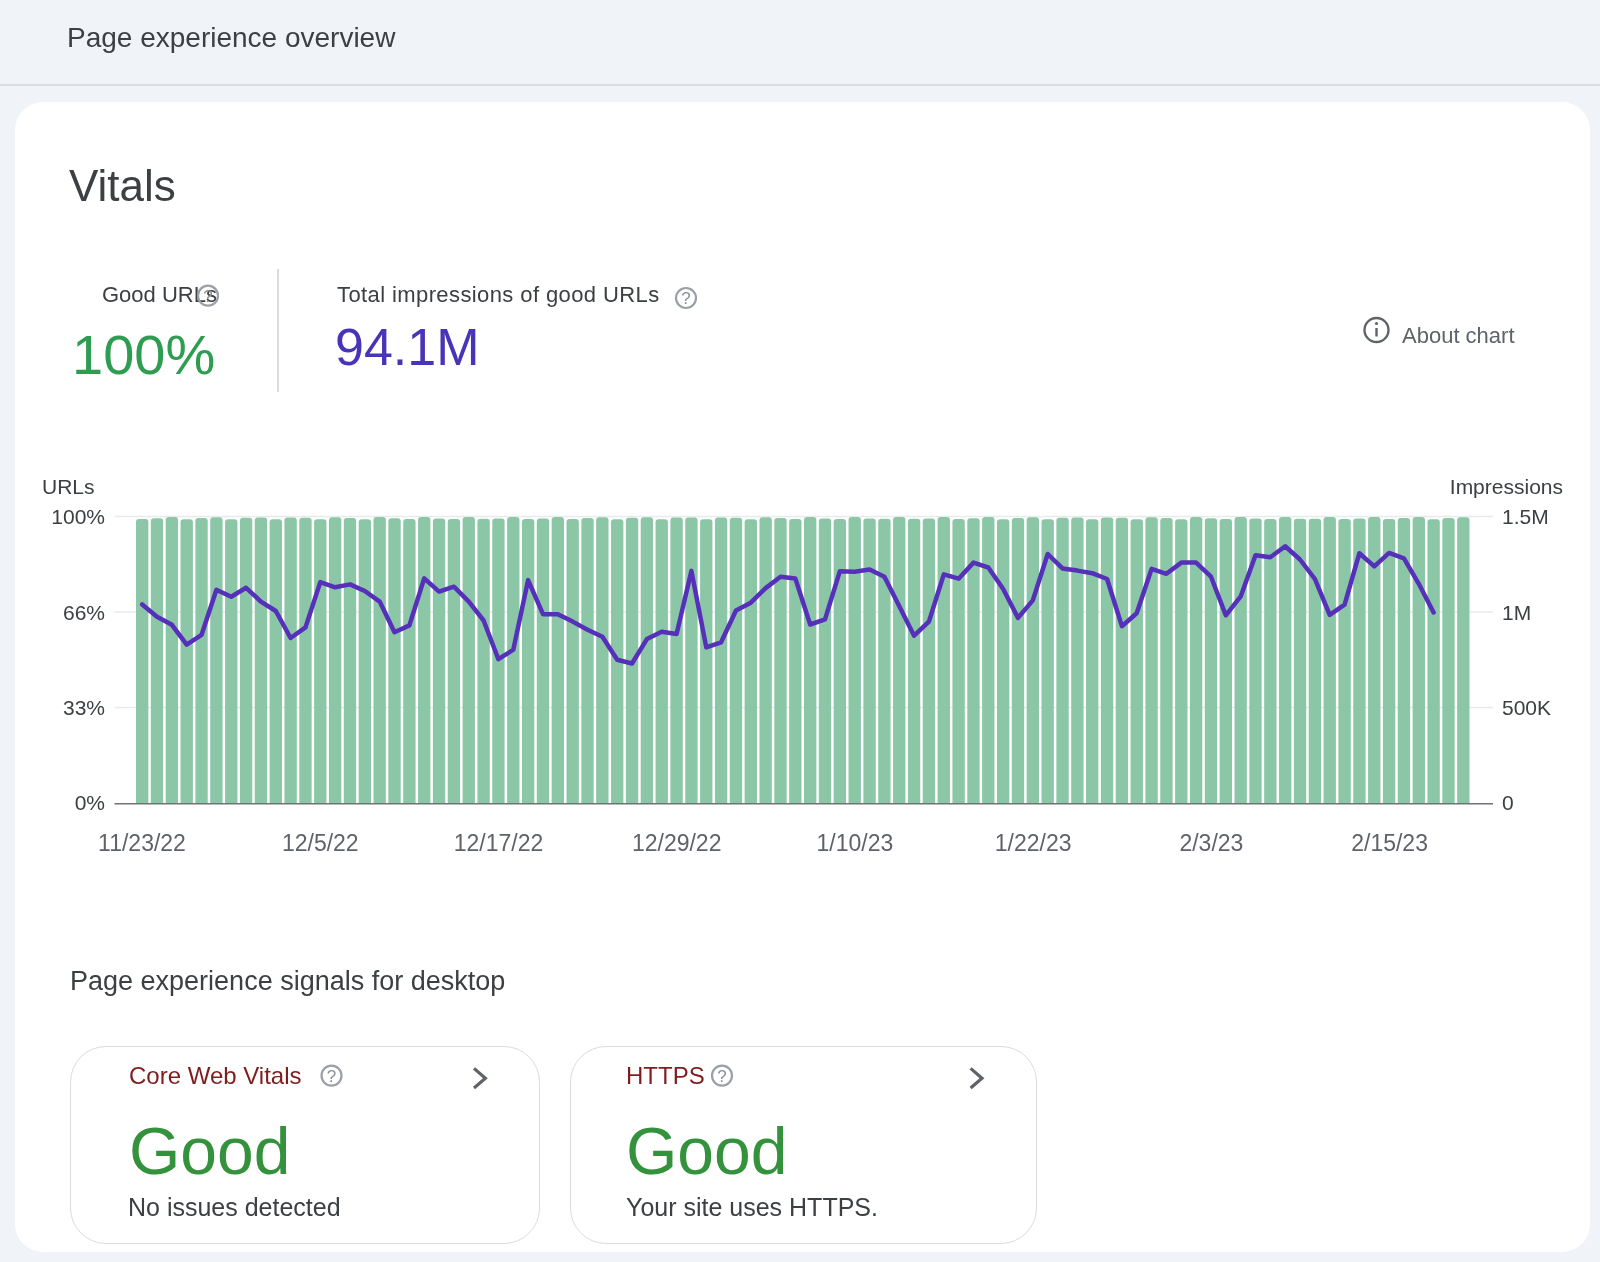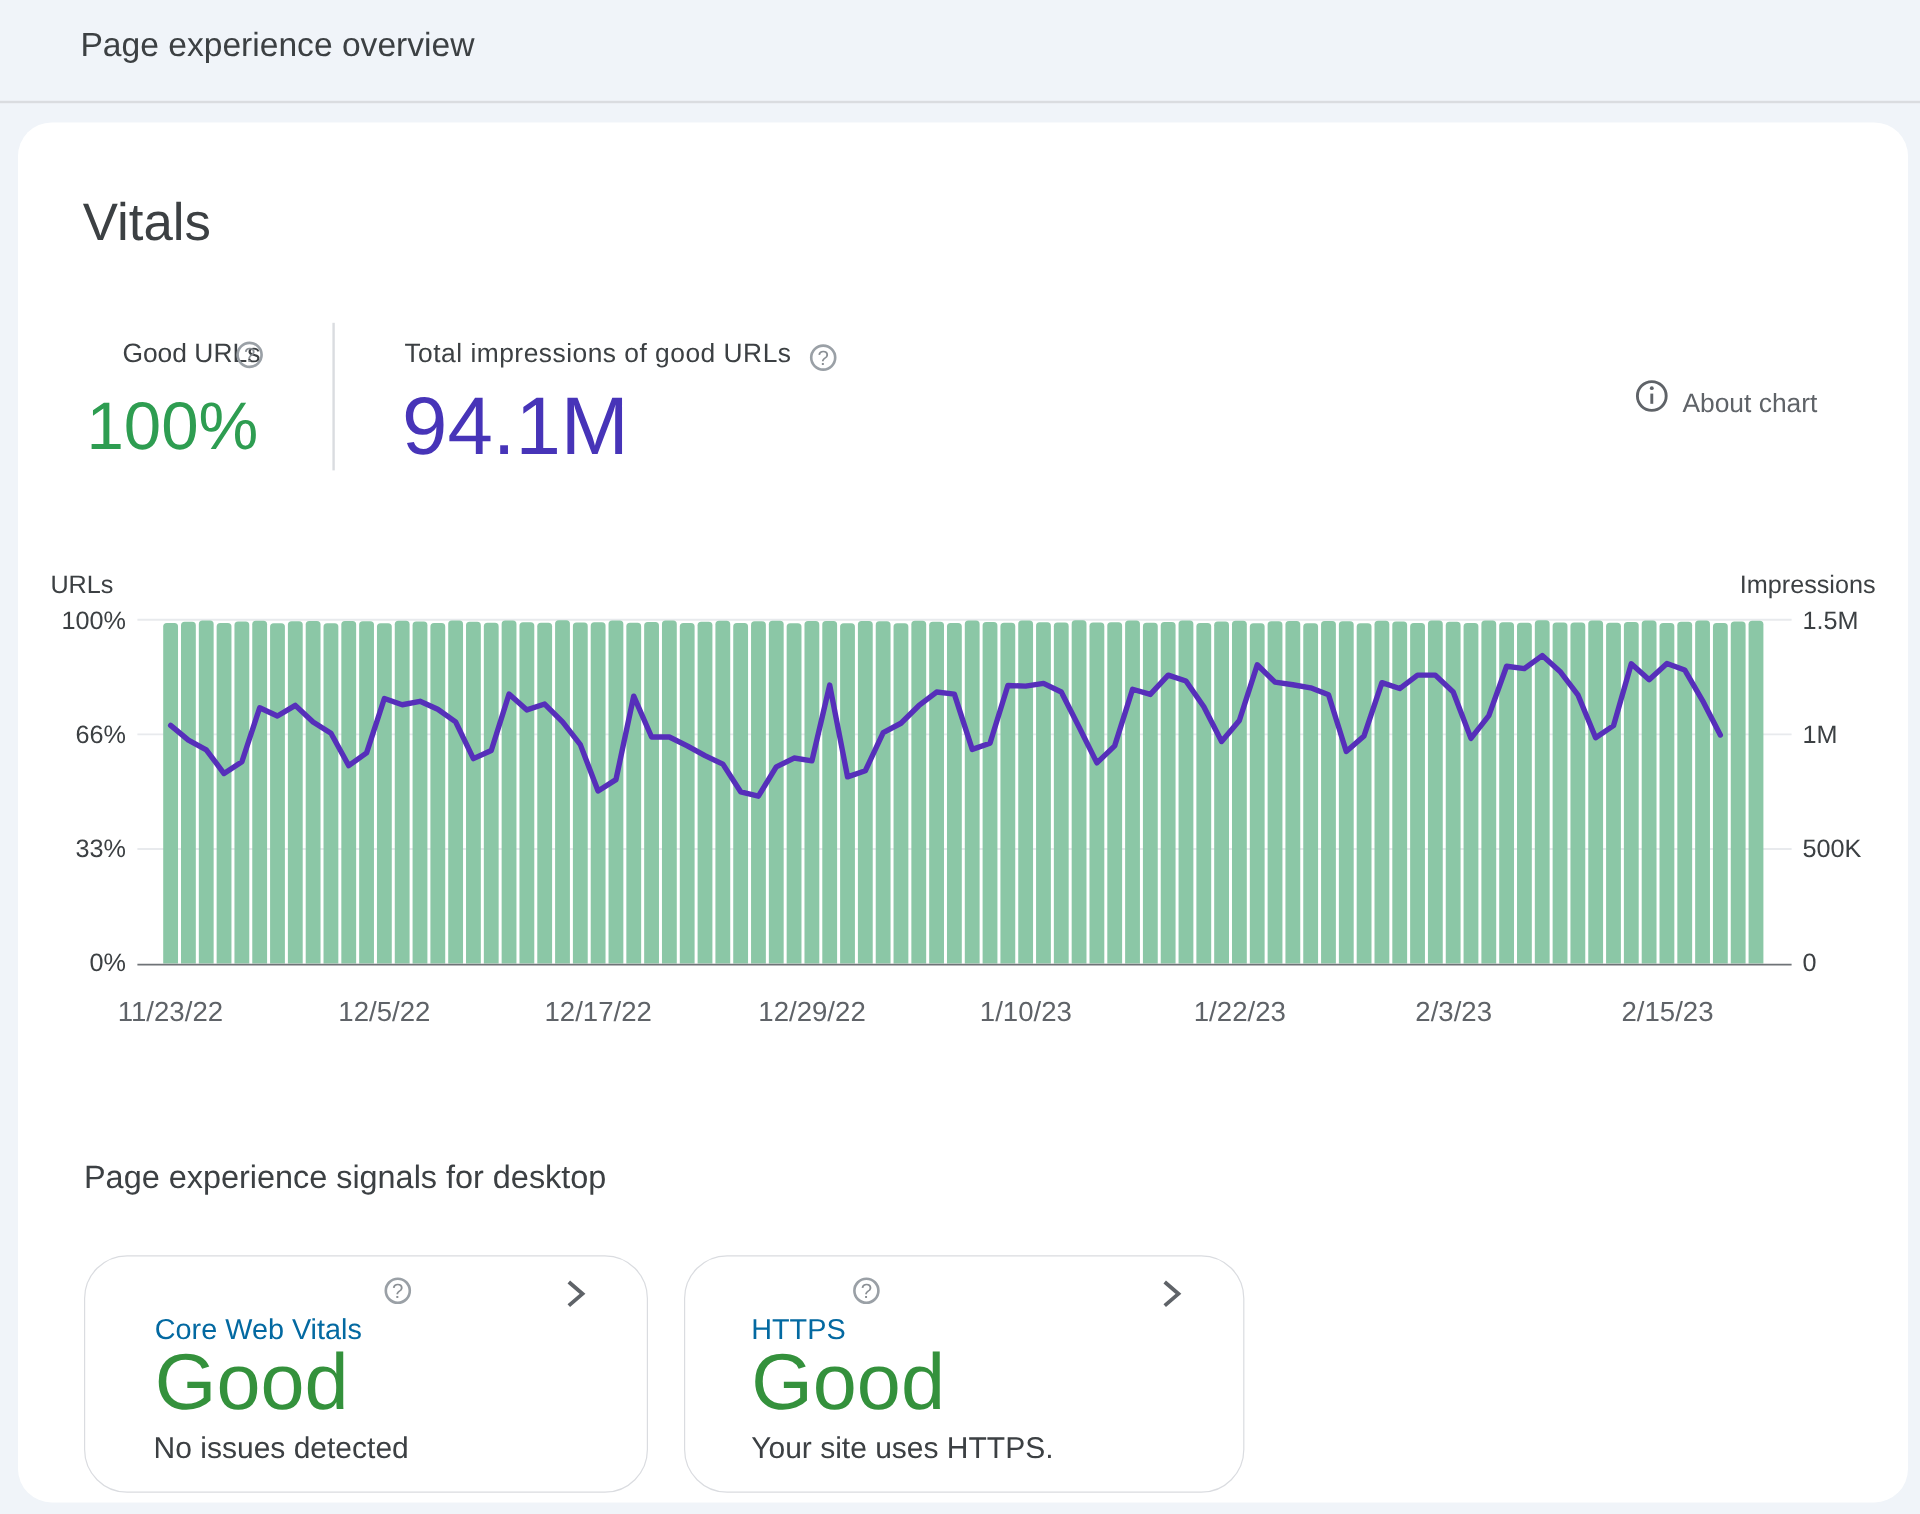--- a/index.html
+++ b/index.html
@@ -4,27 +4,27 @@
 html,body{margin:0;padding:0;width:1600px;height:1262px;background:#f0f4f9;font-family:"Liberation Sans",sans-serif;overflow:hidden;}
 #header{position:absolute;left:0;top:0;width:1600px;height:84px;background:#f0f4f9;border-bottom:2px solid #dadce0;}
 #htitle{position:absolute;left:25px;top:24px;font-size:28px;line-height:1;color:#3c4043;margin-left:42px;}
 #card{position:absolute;left:15px;top:102px;width:1575px;height:1150px;background:#ffffff;border-radius:28px;}
 #desktop{position:absolute;left:69px;top:164px;font-size:44px;line-height:1;color:#3c4043;}
 .lbl{position:absolute;font-size:22px;line-height:1;color:#3c4043;}
 #gu{left:71px;top:284px;margin-left:31px;}
 #ti{left:337px;top:284px;letter-spacing:0.4px;}
 #sep{position:absolute;left:277px;top:269px;width:2px;height:123px;background:#dadce0;}
 #pct{position:absolute;left:72px;top:327px;font-size:56px;line-height:1;color:#2e9d51;}
-#imp{position:absolute;left:335px;top:321px;font-size:68px;line-height:1;color:#4734b8;}
+#imp{position:absolute;left:335px;top:321px;font-size:52px;line-height:1;color:#4734b8;}
 #about{position:absolute;left:1402px;top:325px;font-size:22px;line-height:1;color:#5f6368;}
 #signals{position:absolute;left:70px;top:968px;font-size:27px;line-height:1;font-weight:normal;color:#3c4043;}
 .scard{position:absolute;top:1046px;width:470px;height:198px;border:1.5px solid #dadce0;border-radius:36px;box-sizing:border-box;background:#fff;}
 #sc1{left:70px;}
 #sc2{left:570px;width:467px;}
-.sctitle{position:absolute;font-size:24px;line-height:1;color:#0369a1;top:1097px;}
+.sctitle{position:absolute;font-size:24px;line-height:1;color:#7f1d1d;top:1064px;}
 #sct1{left:129px;}
 #sct2{left:626px;}
 .good{position:absolute;font-size:66px;line-height:1;color:#34913c;top:1118px;}
 #good1{left:129px;}
 #good2{left:626px;}
 .sub{position:absolute;font-size:25px;line-height:1;color:#3c4043;top:1195px;}
 #sub1{left:128px;}
 #sub2{left:626px;}
 svg{position:absolute;left:0;top:0;}
 </style></head>

